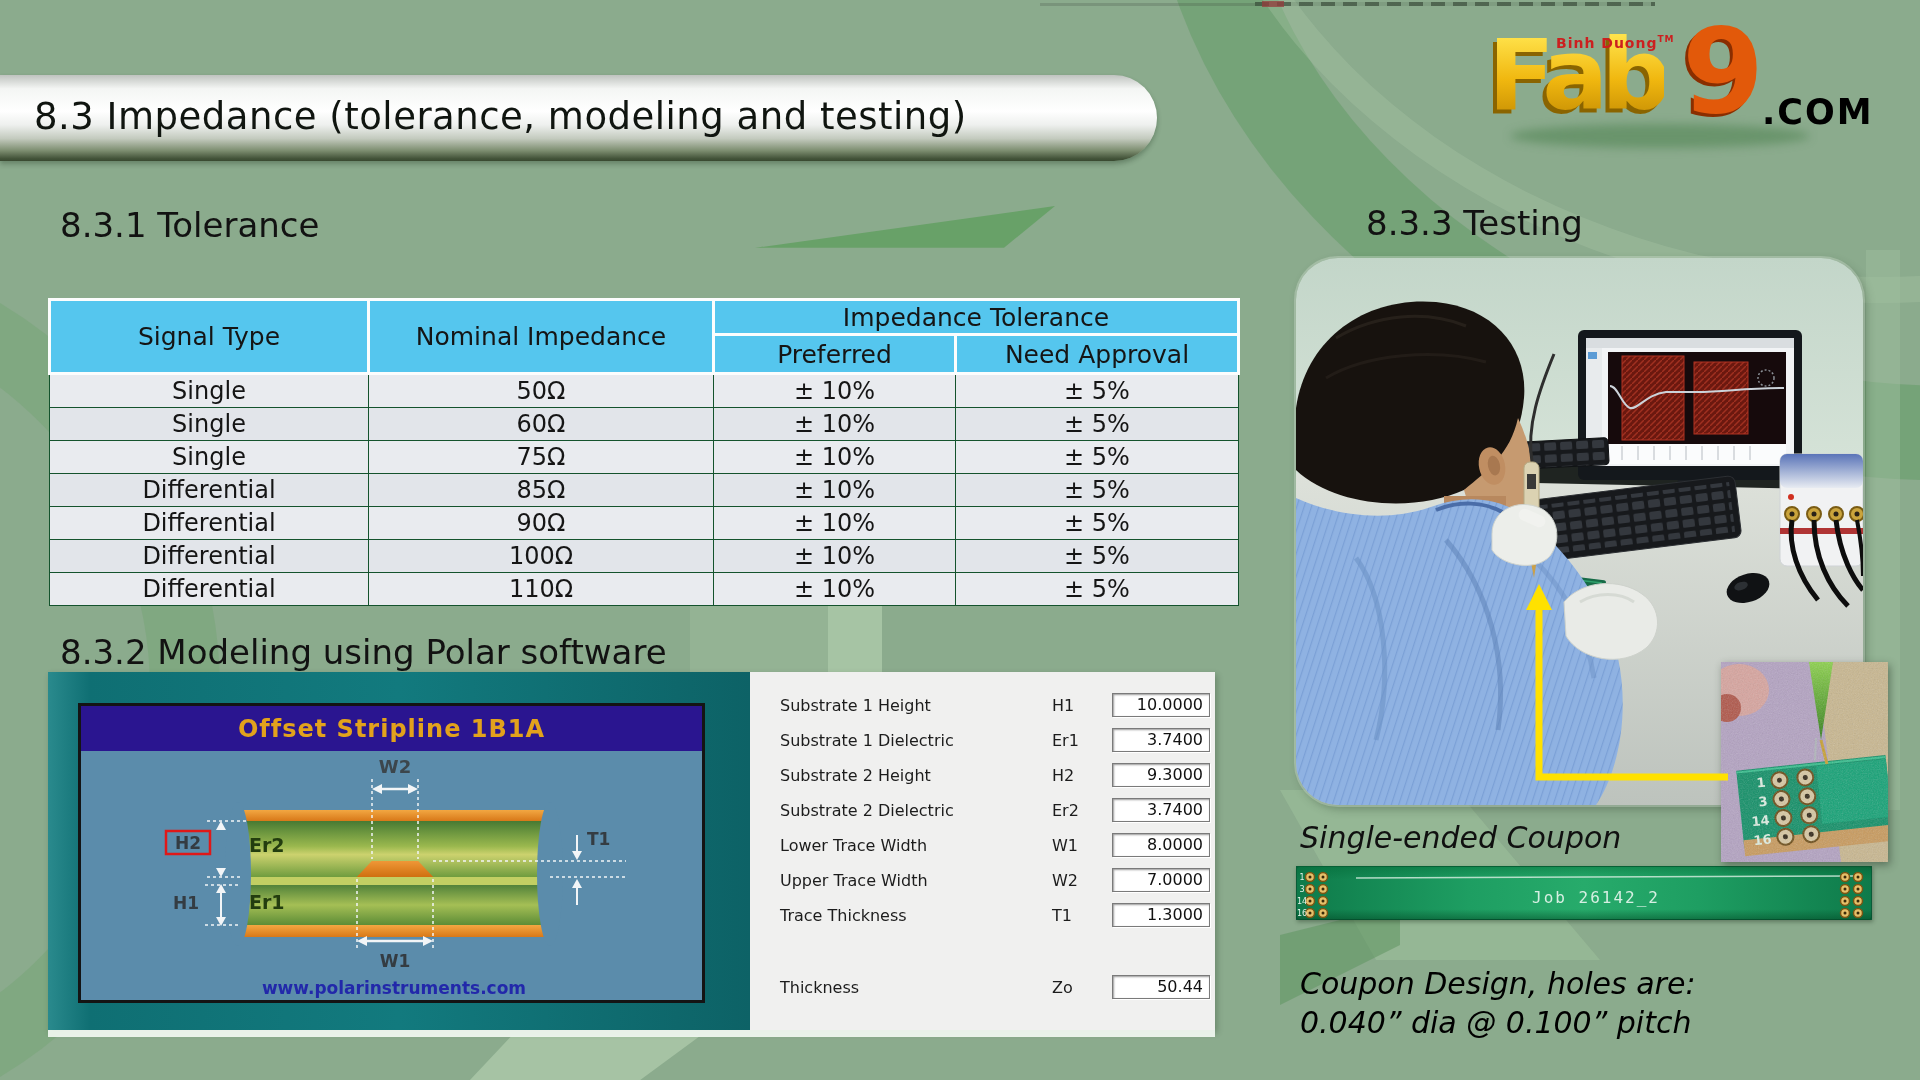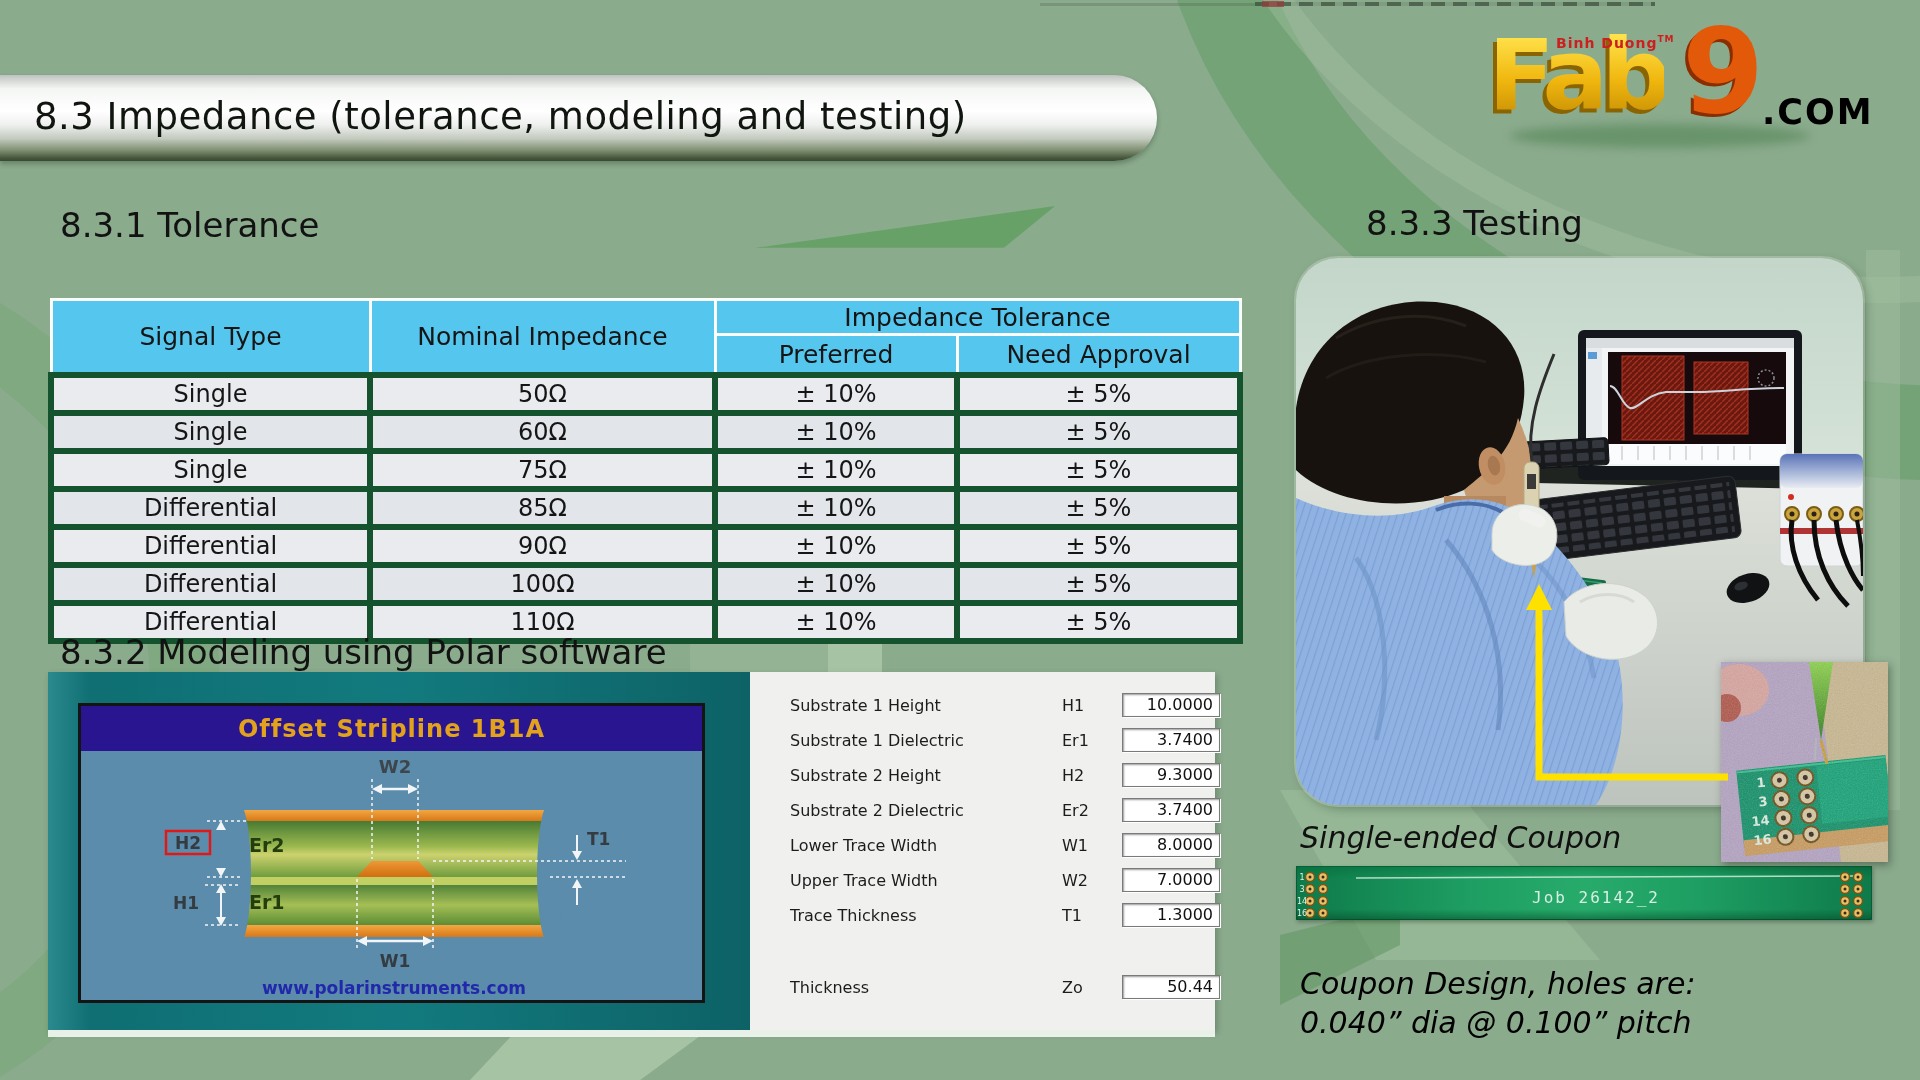--- a/index.html
+++ b/index.html
@@ -55,35 +55,35 @@
   .h831{left:60px;top:205px;}
   .h832{left:60px;top:632px;}
   .h833{left:1366px;top:203px;}
 
   
   .tol-table{position:absolute;left:48px;top:254px;width:1189px;border-collapse:collapse;z-index:2;
     table-layout:fixed;font-size:24px;color:#151515;margin-top:44px;}
   .tol-table th{background:#55c6ee;font-weight:400;font-size:25px;border:3px solid #fcfdfd;padding:0;}
   .tol-table thead tr:first-child th{height:32px;}
   .tol-table thead tr:last-child th{height:36px;}
-  .tol-table td{background:#e9ebef;text-align:center;border:6px solid #14532d;height:32px;padding:0;}
+  .tol-table td{background:#e9ebef;text-align:center;border:1px solid #14532d;height:32px;padding:0;}
   .tol-table tbody tr:nth-child(even) td{background:#e2e5ea;}
   .tol-table th{text-align:center;}
 
   
   .polar{position:absolute;left:48px;top:672px;width:1167px;height:358px;z-index:2;
     box-shadow:2px 3px 6px rgba(30,50,30,.3);}
   .polar-teal{position:absolute;left:0;top:0;width:702px;height:358px;
     background:linear-gradient(90deg,#2a8a8d 0%,#0f6f73 6%,#127densed 0,#127a7e 50%,#0d6266 100%);
     background:linear-gradient(90deg,#2a8a8d 0%,#0f6f73 6%,#127a7e 50%,#0d6266 100%);text-align:right;}
   .polar-inner{position:absolute;left:30px;top:31px;width:621px;height:294px;border:3px solid #141414;background:#5b8cab;}
   .polar-title{height:45px;background:#2a1590;display:flex;align-items:center;justify-content:center;}
   .polar-title span{color:#e2a21c;font-weight:700;font-size:24px;letter-spacing:1px;}
   .polar-form{position:absolute;left:702px;top:0;width:465px;height:358px;background:#f0f0ef;}
-  .pf-row{position:absolute;left:0;width:465px;height:26px;font-size:16px;color:#1c1c1c;margin-left:10px;}
+  .pf-row{position:absolute;left:0;width:465px;height:26px;font-size:16px;color:#1c1c1c;}
   .pf-label{position:absolute;left:30px;top:3px;white-space:nowrap;}
   .pf-sym{position:absolute;left:302px;top:3px;}
   .pf-input{position:absolute;left:362px;top:0;width:90px;height:22px;background:#fff;
     border:1px solid #7a7a7a;box-shadow:inset 1px 1px 2px rgba(0,0,0,.4),1px 1px 0 #fff;
     text-align:right;padding-right:6px;line-height:22px;font-size:16px;color:#111;}
   .polar-bottomline{position:absolute;left:48px;top:1030px;width:1167px;height:7px;background:rgba(238,246,238,.95);z-index:2;}
 
   
   .photo{position:absolute;left:1296px;top:258px;width:567px;height:547px;border-radius:42px;overflow:hidden;z-index:1;
     box-shadow:0 0 0 2px rgba(215,228,215,.35),3px 4px 10px rgba(35,55,35,.35);}

